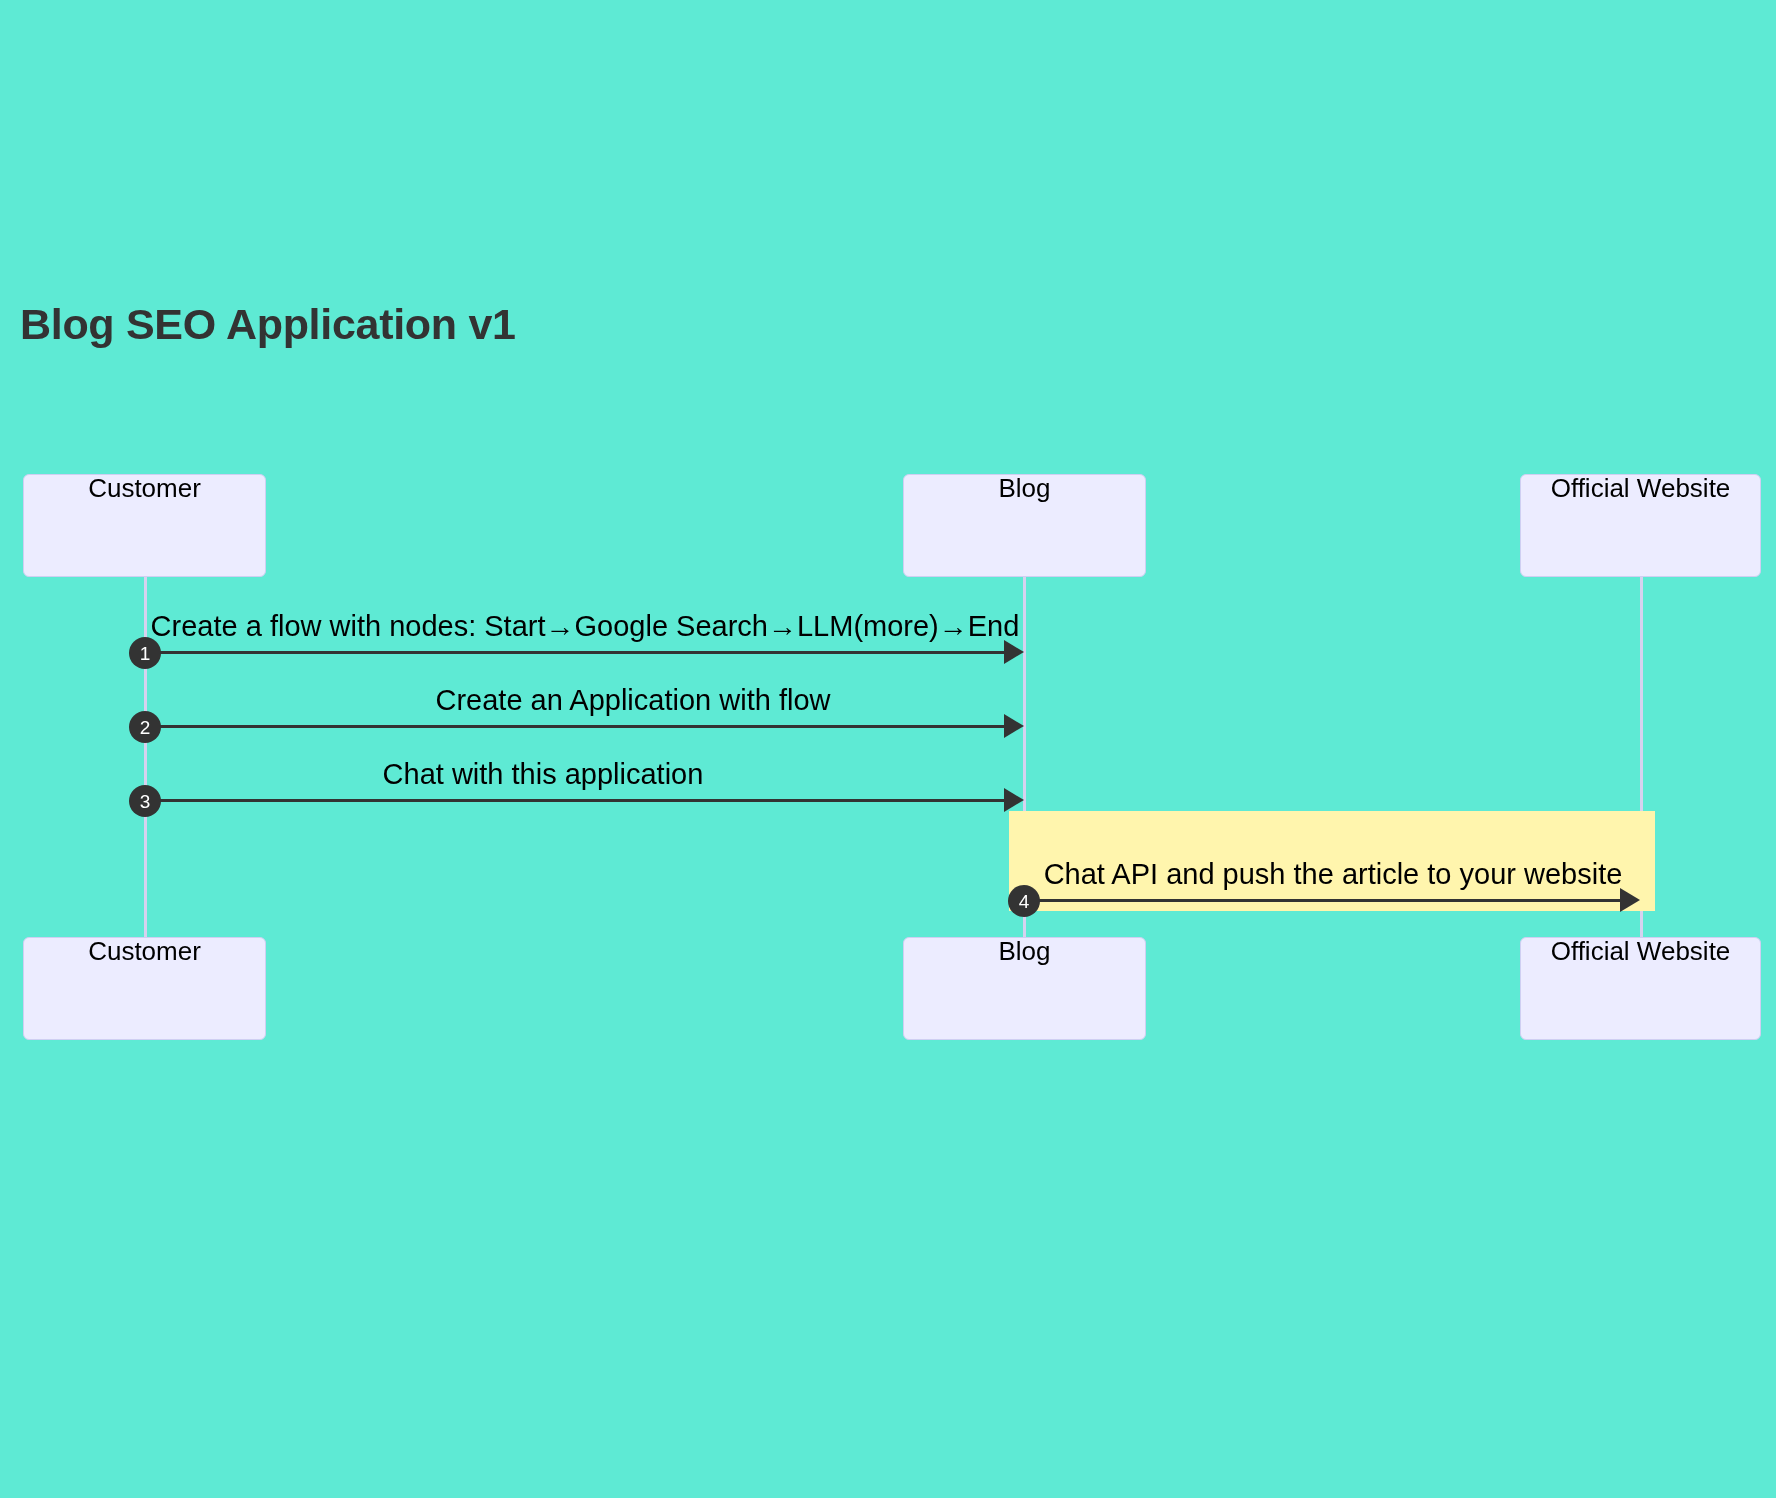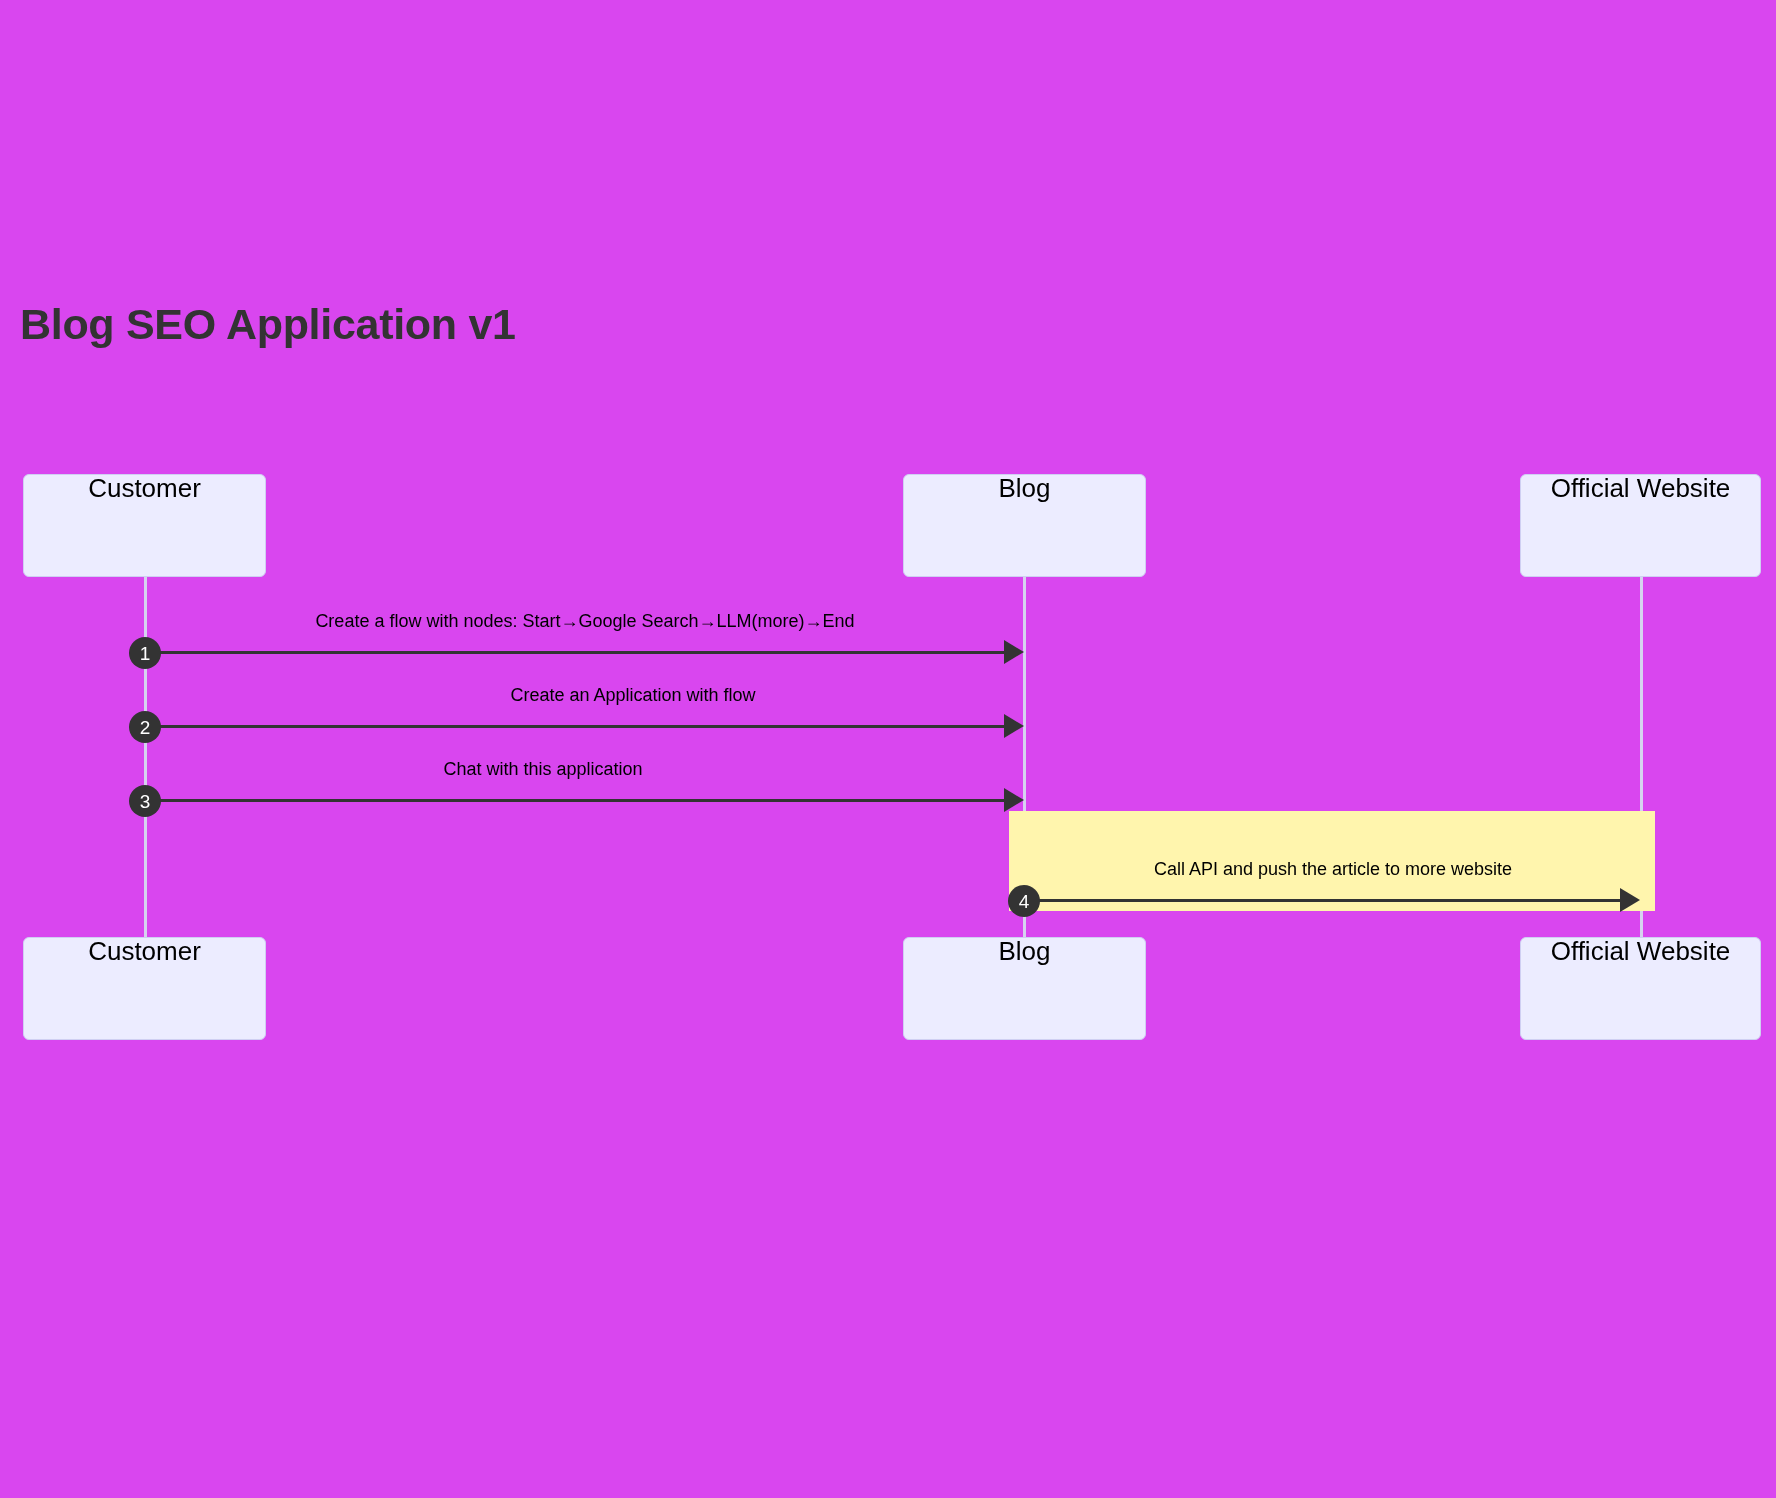--- a/index.html
+++ b/index.html
@@ -12,21 +12,21 @@
     height: 1498px;
     font-family: "Liberation Sans", sans-serif;
     -webkit-font-smoothing: antialiased;
   }
 
   #canvas {
     position: relative;
     width: 1776px;
     height: 1498px;
     overflow: hidden;
-    background: #d946ef;
+    background: #5eead4;
   }
 
   
   .diagram-title {
     position: absolute;
     left: 20px;
     top: 300px;
     font-size: 43px;
     font-weight: bold;
     color: #333333;
@@ -74,21 +74,21 @@
   .msg-arrowhead {
     position: absolute;
     width: 0;
     height: 0;
     border-top: 12px solid transparent;
     border-bottom: 12px solid transparent;
     border-left: 20px solid #333333;
   }
   .msg-label {
     position: absolute;
-    font-size: 18px;
+    font-size: 29px;
     color: #000000;
     white-space: nowrap;
     text-align: center;
     line-height: 1;
   }
   .seq-badge {
     position: absolute;
     width: 32px;
     height: 32px;
     border-radius: 50%;
@@ -142,18 +142,18 @@
   <div class="msg-label" style="left:145px; top:686px; width:976px;">Create an Application with flow</div>
   <div class="msg-line" style="left:145px; top:725px; width:861px;"></div>
   <div class="msg-arrowhead" style="left:1004px; top:714px;"></div>
   <div class="seq-badge" style="left:129px; top:711px;">2</div>
 
   <div class="msg-label" style="left:145px; top:760px; width:796px;">Chat with this application</div>
   <div class="msg-line" style="left:145px; top:799px; width:861px;"></div>
   <div class="msg-arrowhead" style="left:1004px; top:788px;"></div>
   <div class="seq-badge" style="left:129px; top:785px;">3</div>
 
-  <div class="msg-label" style="left:1024px; top:860px; width:618px;">Call API and push the article to more website</div>
+  <div class="msg-label" style="left:1024px; top:860px; width:618px;">Chat API and push the article to your website</div>
   <div class="msg-line" style="left:1024px; top:899px; width:598px;"></div>
   <div class="msg-arrowhead" style="left:1620px; top:888px;"></div>
   <div class="seq-badge" style="left:1008px; top:885px;">4</div>
 
 </div>
 
 </body></html>

